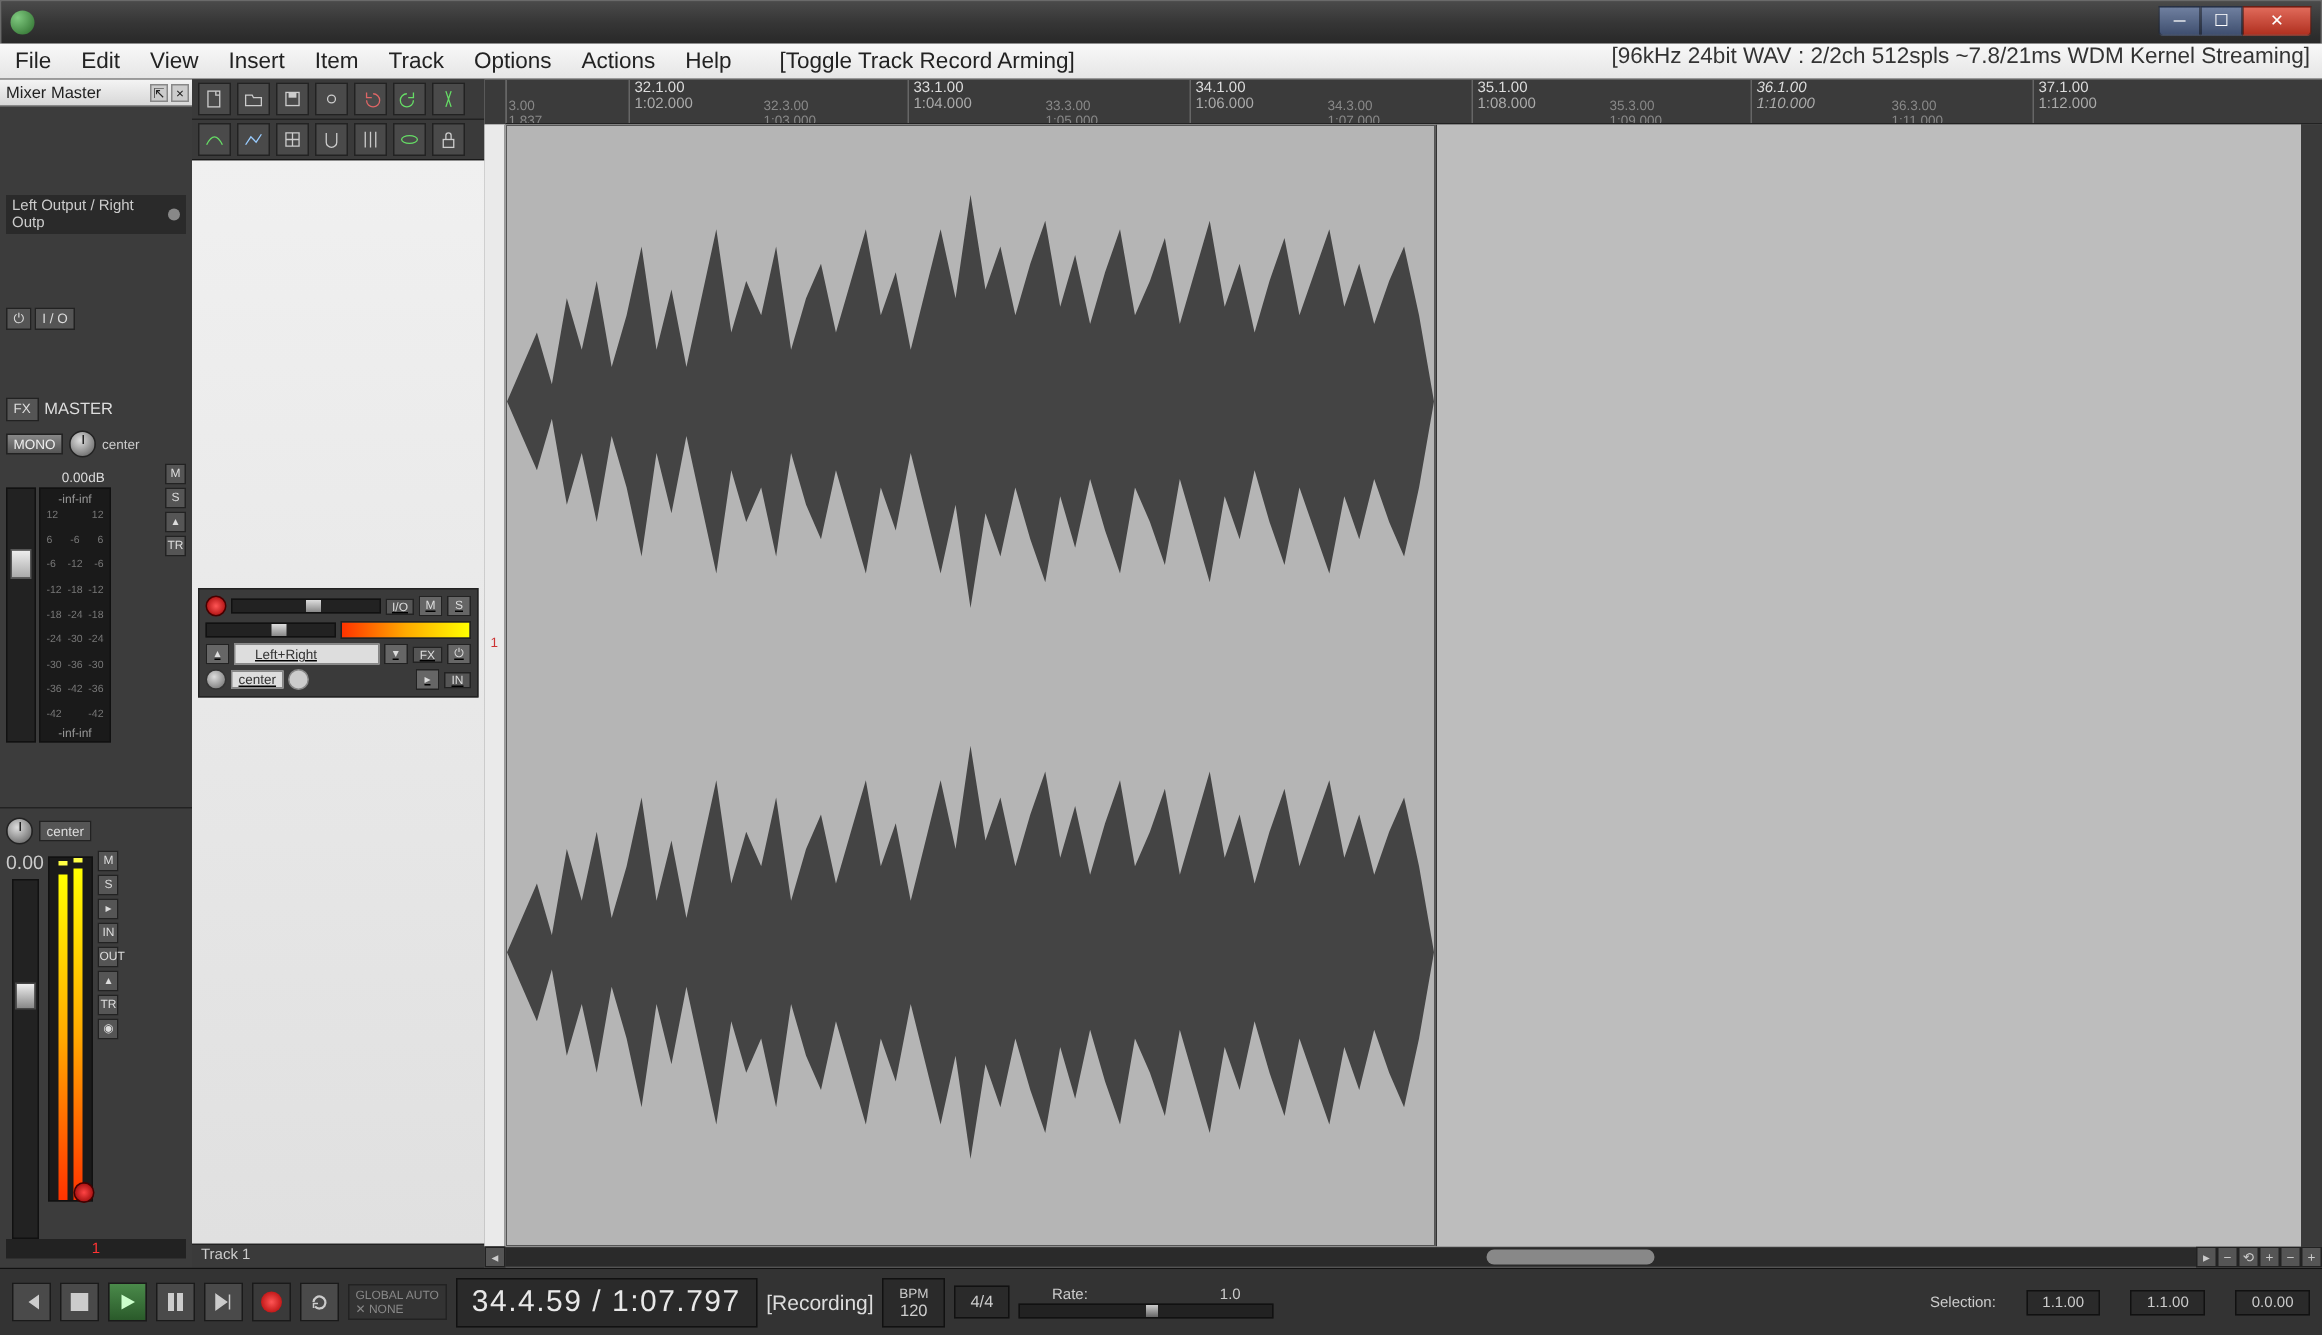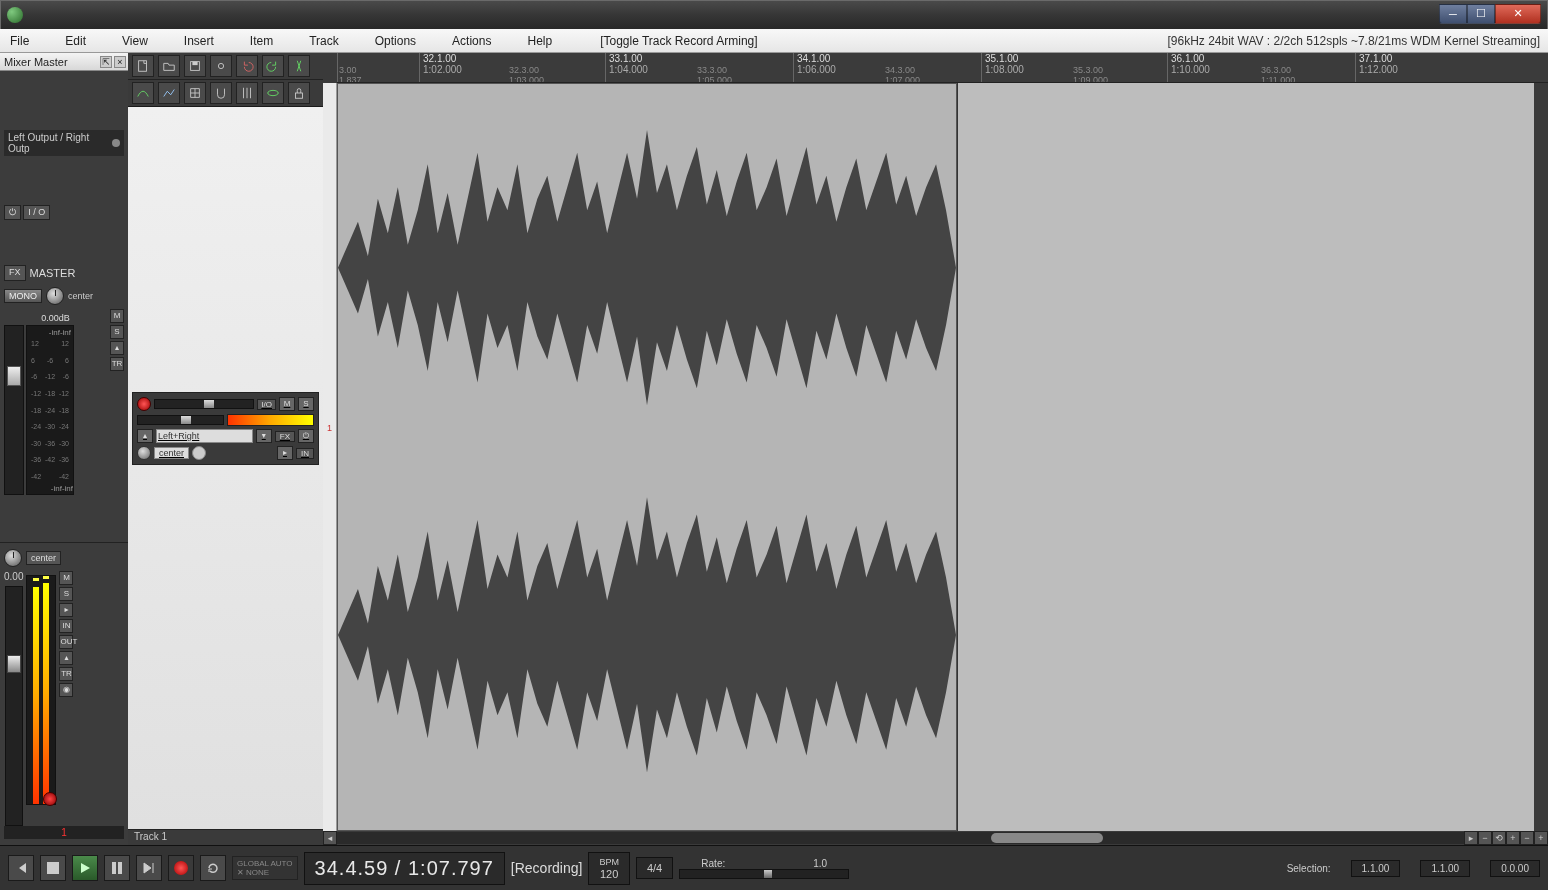--- a/index.html
+++ b/index.html
@@ -8,21 +8,21 @@
 
 .titlebar { height: 29px; background: linear-gradient(to bottom, #4a4a4a 0%, #363636 50%, #282828 100%); display: flex; align-items: center; color: #ddd; font-size: 12px; border: 1px solid #6a6a6a; border-bottom: none; }
 .titlebar .icon { width: 16px; height: 16px; margin: 0 6px; border-radius: 50%; background: radial-gradient(circle at 30% 30%, #7fc97f, #2a6a2a); }
 .titlebar .spacer { flex: 1; }
 .winbtn { height: 20px; width: 28px; margin-top: -3px; display: flex; align-items: center; justify-content: center; color: #fff; font-size: 11px; border: 1px solid rgba(0,0,0,0.4); }
 .winbtn.min { background: linear-gradient(#6f7f9f,#3f4f6f); border-radius: 0 0 0 3px;}
 .winbtn.max { background: linear-gradient(#6f7f9f,#3f4f6f);}
 .winbtn.close { background: linear-gradient(#e06a5a,#b03020); width: 46px; border-radius: 0 0 3px 0; margin-right: 6px;}
 
 
-.menubar { height: 24px; background: linear-gradient(#f8f8f8,#e6e6e6); display: flex; align-items: center; font-size: 12px; color: #222; border-bottom: 1px solid #999; gap: 16px; }
+.menubar { height: 24px; background: linear-gradient(#f8f8f8,#e6e6e6); display: flex; align-items: flex-start; font-size: 15px; color: #222; border-bottom: 1px solid #999; }
 .menubar .mitem { padding: 0 10px; line-height: 24px; }
 .menubar .status-right { margin-left: auto; padding-right: 8px; color: #333; }
 
 
 .mainarea { display: flex; height: calc(100% - 29px - 24px - 45px); }
 
 
 .mixer-panel { width: 128px; background: #3c3c3c; display: flex; flex-direction: column; }
 .mixer-hdr { height: 18px; background: linear-gradient(#f4f4f4,#d8d8d8); font-size: 11px; display: flex; align-items: center; padding-left: 4px; color: #222; border-bottom: 1px solid #888; }
 .mixer-hdr .hdr-icons { margin-left: auto; display:flex; gap:2px; padding-right:2px;}
@@ -36,59 +36,59 @@
 .mono-row{display:flex;align-items:center;gap:4px;margin-top:6px;}
 .mono-btn{background:linear-gradient(#888,#555);border:1px solid #222;font-size:9px;padding:1px 4px;color:#eee;}
 .knob{width:18px;height:18px;border-radius:50%;background:radial-gradient(circle at 40% 35%,#ddd,#555);border:1px solid #222;position:relative;}
 .knob::after{content:"";position:absolute;left:50%;top:2px;width:1px;height:6px;background:#222;}
 .center-label{font-size:9px;color:#ccc;}
 .db-label{font-size:9px;text-align:center;color:#ddd;margin-top:4px;}
 .meter-section{display:flex;gap:2px;margin-top:2px;}
 .fader-col{width:20px;height:170px;background:#222;position:relative;border:1px solid #111;}
 .fader-thumb{position:absolute;left:2px;right:2px;height:20px;background:linear-gradient(#eee,#aaa);border:1px solid #555;top:40px;}
 .meter-col{width:48px;height:170px;background:#1a1a1a;border:1px solid #111;font-size:8px;color:#888;padding:2px;position:relative;}
-.meter-col .inf{display:flex;justify-content:flex-end;font-size:8px;color:#999;}
+.meter-col .inf{display:flex;justify-content:center;font-size:8px;color:#999;}
 .meter-scale{position:absolute;top:14px;bottom:14px;left:4px;right:4px;display:flex;flex-direction:column;justify-content:space-between;}
 .meter-scale div{display:flex;justify-content:space-between;font-size:7px;color:#777;}
 .side-btns{display:flex;flex-direction:column;gap:2px;}
 .side-btns span{width:14px;height:14px;background:#555;border:1px solid #222;font-size:8px;color:#ddd;text-align:center;line-height:12px;}
 
 
 .trackctrl{ background:#3c3c3c; padding:6px 4px; border-top:1px solid #222;}
 .tc-knob-row{display:flex;align-items:center;gap:4px;margin-bottom:4px;}
 .tc-label{font-size:9px;background:#555;border:1px solid #222;padding:1px 4px;color:#ddd;}
 .tc-meter{width:30px;height:230px;background:#1a1a1a;border:1px solid #111;margin-top:4px;position:relative;}
 .tc-meter .bar{position:absolute;bottom:0;width:6px;background:linear-gradient(to top,#ff3300,#ffaa00,#ffff00);}
 .tc-meter .b1{left:6px;height:95%;}
 .tc-meter .b2{left:16px;height:97%;}
 .tc-meter .peak{position:absolute;width:6px;height:3px;background:#ff4;}
 .tc-rec-dot{position:absolute;right:-2px;bottom:-2px;width:14px;height:14px;border-radius:50%;background:radial-gradient(#f44,#800);border:1px solid #400;}
 .tc-fader{width:18px;height:240px;background:#222;border:1px solid #111;position:relative;margin-top:4px;}
 .tc-fader .thumb{position:absolute;left:1px;right:1px;height:18px;background:linear-gradient(#eee,#888);border:1px solid #444;top:68px;}
-.tc-zero{font-size:10px;color:#ccc;text-align:center;}
+.tc-zero{font-size:13px;color:#ccc;text-align:center;}
 .tc-right-btns{display:flex;flex-direction:column;gap:2px;}
 .tc-right-btns span{width:14px;height:14px;background:#555;border:1px solid #222;font-size:8px;text-align:center;line-height:12px;color:#ddd;}
 .track-num{font-size:10px;color:#f33;text-align:center;background:#222;padding:1px;}
 
 
 .tcp-col{ width:195px; background:#3a3a3a; display:flex; flex-direction:column;}
 .toolbar-row{height:27px;background:#3a3a3a;display:flex;align-items:center;gap:4px;padding:0 4px;border-bottom:1px solid #222;}
 .toolbar-row + .toolbar-row{border-bottom:1px solid #1a1a1a;}
 .tbtn{width:22px;height:22px;background:#4a4a4a;border:1px solid #222;display:flex;align-items:center;justify-content:center;}
 .tbtn svg{width:14px;height:14px;}
 .tcp-area{flex:1;background:linear-gradient(#f0f0f0,#e0e0e0);position:relative;}
 .tcp-track{position:absolute;left:4px;right:4px;top:285px;background:#3a3a3a;border:1px solid #222;padding:4px;display:flex;flex-direction:column;gap:3px;text-decoration:underline;}
 .tcp-row{display:flex;align-items:center;gap:3px;}
 .tcp-rec{width:14px;height:14px;border-radius:50%;background:radial-gradient(#f55,#900);border:1px solid #400;}
 .tcp-slider{flex:1;height:10px;background:#222;border:1px solid #111;position:relative;}
 .tcp-slider .th{position:absolute;top:0;bottom:0;width:10px;background:linear-gradient(#ddd,#888);left:50%;}
 .tcp-io{font-size:8px;background:#555;border:1px solid #222;padding:0 3px;color:#ddd;}
 .tcp-small{width:16px;height:14px;background:#666;border:1px solid #222;font-size:8px;text-align:center;color:#ddd;line-height:12px;}
 .tcp-vu{flex:1;height:12px;background:linear-gradient(to right,#ff3300,#ffaa00,#ffff00);border:1px solid #222;}
-.tcp-lr{flex:1;height:14px;background:#ddd;border:1px solid #888;font-size:9px;color:#333;padding:0 1px;line-height:12px;}
+.tcp-lr{flex:1;height:14px;background:#ddd;border:1px solid #888;font-size:9px;color:#333;padding:0 13px;line-height:12px;}
 .tcp-phase{width:14px;height:14px;border-radius:50%;border:1px solid #888;background:#ccc;}
 .tcp-fx{font-size:8px;background:#555;border:1px solid #222;padding:0 4px;color:#ddd;}
 .tcp-center{font-size:9px;background:#ddd;border:1px solid #888;padding:0 4px;color:#333;}
 .tcp-knob{width:14px;height:14px;border-radius:50%;background:radial-gradient(circle at 40% 35%,#ddd,#666);border:1px solid #333;}
 .tcp-idx{position:absolute;right:-14px;top:30px;font-size:9px;color:#c33;}
 .track-label-bar{height:16px;background:#3a3a3a;color:#ccc;font-size:10px;padding:1px 6px;border-top:1px solid #222;}
 
 
 .arrange{flex:1;display:flex;flex-direction:column;background:#bdbdbd;}
 .ruler{height:30px;background:#3b3b3b;color:#ddd;font-size:10px;position:relative;border-bottom:1px solid #222;overflow:hidden;}
@@ -425,21 +425,21 @@
             <div class="time">1:04.000</div>
           </div>
           <div class="tick" style="left: 456px;">
             <div class="bar">34.1.00</div>
             <div class="time">1:06.000</div>
           </div>
           <div class="tick" style="left: 644px;">
             <div class="bar">35.1.00</div>
             <div class="time">1:08.000</div>
           </div>
-          <div class="tick" style="left: 830px;">
+          <div class="tick" style="left: 830px; font-style: italic;">
             <div class="bar">36.1.00</div>
             <div class="time">1:10.000</div>
           </div>
           <div class="tick" style="left: 1018px;">
             <div class="bar">37.1.00</div>
             <div class="time">1:12.000</div>
           </div>
           <div class="minor" style="left: 2px;">
             <span class="b">3.00</span>
             <span class="b">1.837</span>

